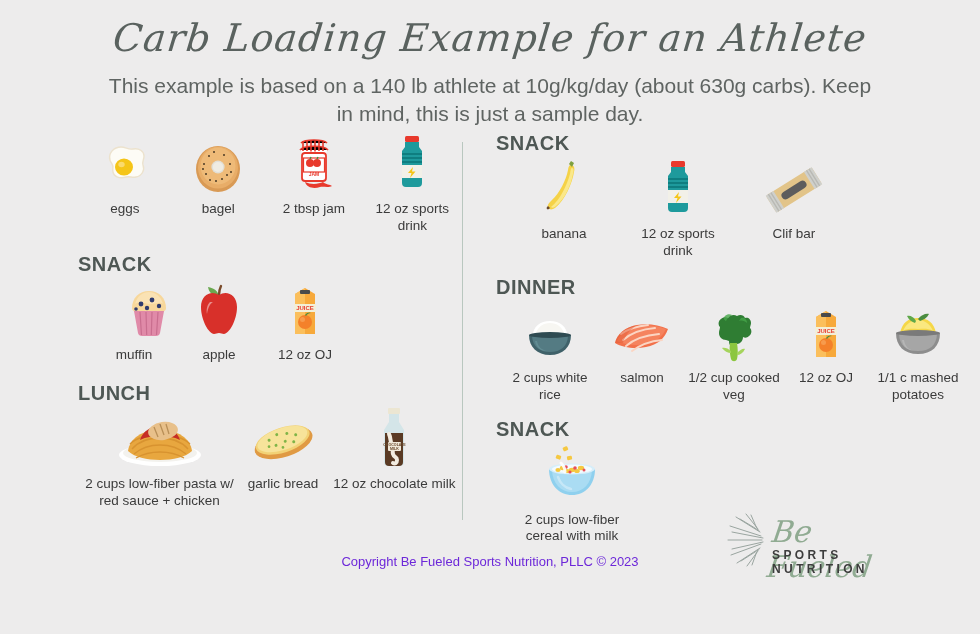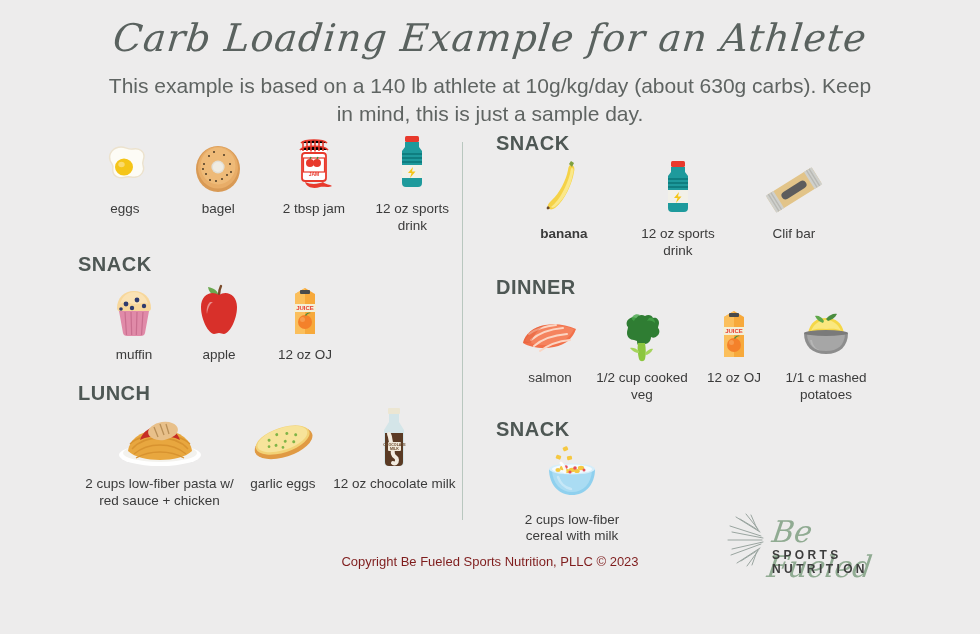--- a/index.html
+++ b/index.html
@@ -58,43 +58,43 @@
 
   
   .sec-breakfast{margin-bottom:18px;}
   .sec-breakfast .items{gap:12px;}
   .sec-breakfast .item:nth-child(1){width:78px;margin-left:8px;}
   .sec-breakfast .item:nth-child(2){width:86px;}
   .sec-breakfast .item:nth-child(3){width:82px;}
   .sec-breakfast .item:nth-child(4){width:92px;}
 
   .sec-snack1{margin-bottom:18px;}
-  .sec-snack1 .item:nth-child(1){width:84px;margin-left:14px;}
+  .sec-snack1 .item:nth-child(1){width:84px;margin-left:14px;align-items:flex-end;}
   .sec-snack1 .item:nth-child(2){width:86px;}
   .sec-snack1 .item:nth-child(3){width:86px;}
 
   .sec-lunch .item:nth-child(1){width:152px;margin-left:6px;}
   .sec-lunch .item:nth-child(2){width:96px;}
   .sec-lunch .item:nth-child(3){width:128px;}
 
   .sec-rsnack1{margin-bottom:16px;}
-  .sec-rsnack1 .item:nth-child(1){width:96px;margin-left:20px;font-weight:bold;}
+  .sec-rsnack1 .item:nth-child(1){width:96px;margin-left:20px;}
   .sec-rsnack1 .item:nth-child(2){width:104px;margin-left:14px;}
   .sec-rsnack1 .item:nth-child(3){width:100px;margin-left:14px;}
 
   .sec-dinner{margin-bottom:14px;}
   .sec-dinner .item{width:92px;}
   .sec-dinner .item:nth-child(1){margin-left:8px;}
 
   .sec-rsnack2 .item:nth-child(1){width:120px;margin-left:16px;}
 
   
   .copyright{
     position:absolute;left:0;top:554px;width:980px;text-align:center;
-    font-size:13px;color:#7f1d1d;
+    font-size:13px;color:#6d28d9;
   }
   .logo{position:absolute;left:722px;top:512px;width:200px;height:62px;}
   .logo-script{
     font-family:"DejaVu Serif", serif;font-style:italic;font-weight:400;
     font-size:30px;color:#90ab92;letter-spacing:0px;
     position:absolute;left:48px;top:2px;transform:skewX(-8deg);
   }
   .logo-sub{
     position:absolute;left:50px;top:36px;
     font-size:12px;font-weight:700;letter-spacing:3.4px;color:#3d3d3d;
@@ -294,21 +294,21 @@
                     <circle cx="49" cy="28" r="1.5"></circle>
                   <circle cx="27" cy="32" r="1.5"></circle>
                     <circle cx="37" cy="31" r="1.5"></circle>
                   <circle cx="45" cy="34" r="1.5"></circle>
                     <circle cx="20" cy="31" r="1.4"></circle>
                   <circle cx="33" cy="36" r="1.4"></circle>
                 </g>
               </g>
             </svg>
           </div>
-          <div class="cap">garlic eggs</div>
+          <div class="cap">garlic bread</div>
         </div>
 
         <div class="item">
           <div class="art">
             <svg width="40" height="62" viewBox="0 0 40 62">
               <rect x="14" y="1" width="12" height="6" rx="1" fill="#ece6d2"></rect>
               <path d="M15 7h10v8l5 8v32a4 4 0 0 1-4 4H14a4 4 0 0 1-4-4V23l5-8z" fill="#cfe4e8" opacity=".85"></path>
               <path d="M11 26h18v29a4 4 0 0 1-4 4H15a4 4 0 0 1-4-4z" fill="#5a3a24"></path>
               <path d="M15 27c2 4 1 8 3 11s0 6 1 9c1 4 4 2 4 6 0 3-2 4-4 3" stroke="#f3ece0" stroke-width="4" fill="none" stroke-linecap="round"></path>
               <rect x="14" y="35" width="13" height="9" rx="1" fill="#f0e8d8"></rect>
@@ -374,20 +374,33 @@
           <div class="cap">Clif bar</div>
         </div>
 
       </div>
     </div>
 
     <div class="section sec-dinner">
       <div class="section-title">DINNER</div>
       <div class="items">
 
+        <div class="item">
+          <div class="art">
+            <svg width="58" height="52" viewBox="0 0 58 52">
+              <path d="M12 24c0-8 7-14 17-14s17 6 17 14z" fill="#fff"></path>
+              <path d="M15 22c2-6 7-10 14-10s12 4 14 10c-5-2-9-1-14-1s-9-1-14 1z" fill="#f7f6f2"></path>
+              <path d="M8 24h42c0 12-8 20-21 20S8 36 8 24z" fill="#3f6169"></path>
+              <path d="M11 25h36c-.5 10-7 16-18 16s-17.5-6-18-16z" fill="#547b83"></path>
+              <ellipse cx="29" cy="24" rx="21" ry="3" fill="#2f4b52"></ellipse>
+              <path d="M16 30c1 6 5 9 10 10-7 0-11-4-12-10z" fill="#6d979f" opacity=".6"></path>
+            </svg>
+          </div>
+          <div class="cap">2 cups white rice</div>
+        </div>
 
         <div class="item">
           <div class="art">
             <svg width="66" height="50" viewBox="0 0 66 50">
               <path d="M6 30c2-9 10-16 22-18 10-2 22 0 31 4-3 9-10 16-22 18-10 2-23 1-31-4z" fill="#f2714b"></path>
               <path d="M8 28c3-7 11-13 21-15 9-2 20 0 28 3-3 7-10 13-20 15-9 2-21 1-29-3z" fill="#f5835e"></path>
               <g stroke="#fbd5c3" stroke-width="2" fill="none" stroke-linecap="round">
                 <path d="M14 27c8-7 20-11 32-12"></path>
                 <path d="M17 33c8-7 21-11 33-12"></path>
                 <path d="M23 38c8-6 20-10 30-11"></path>

